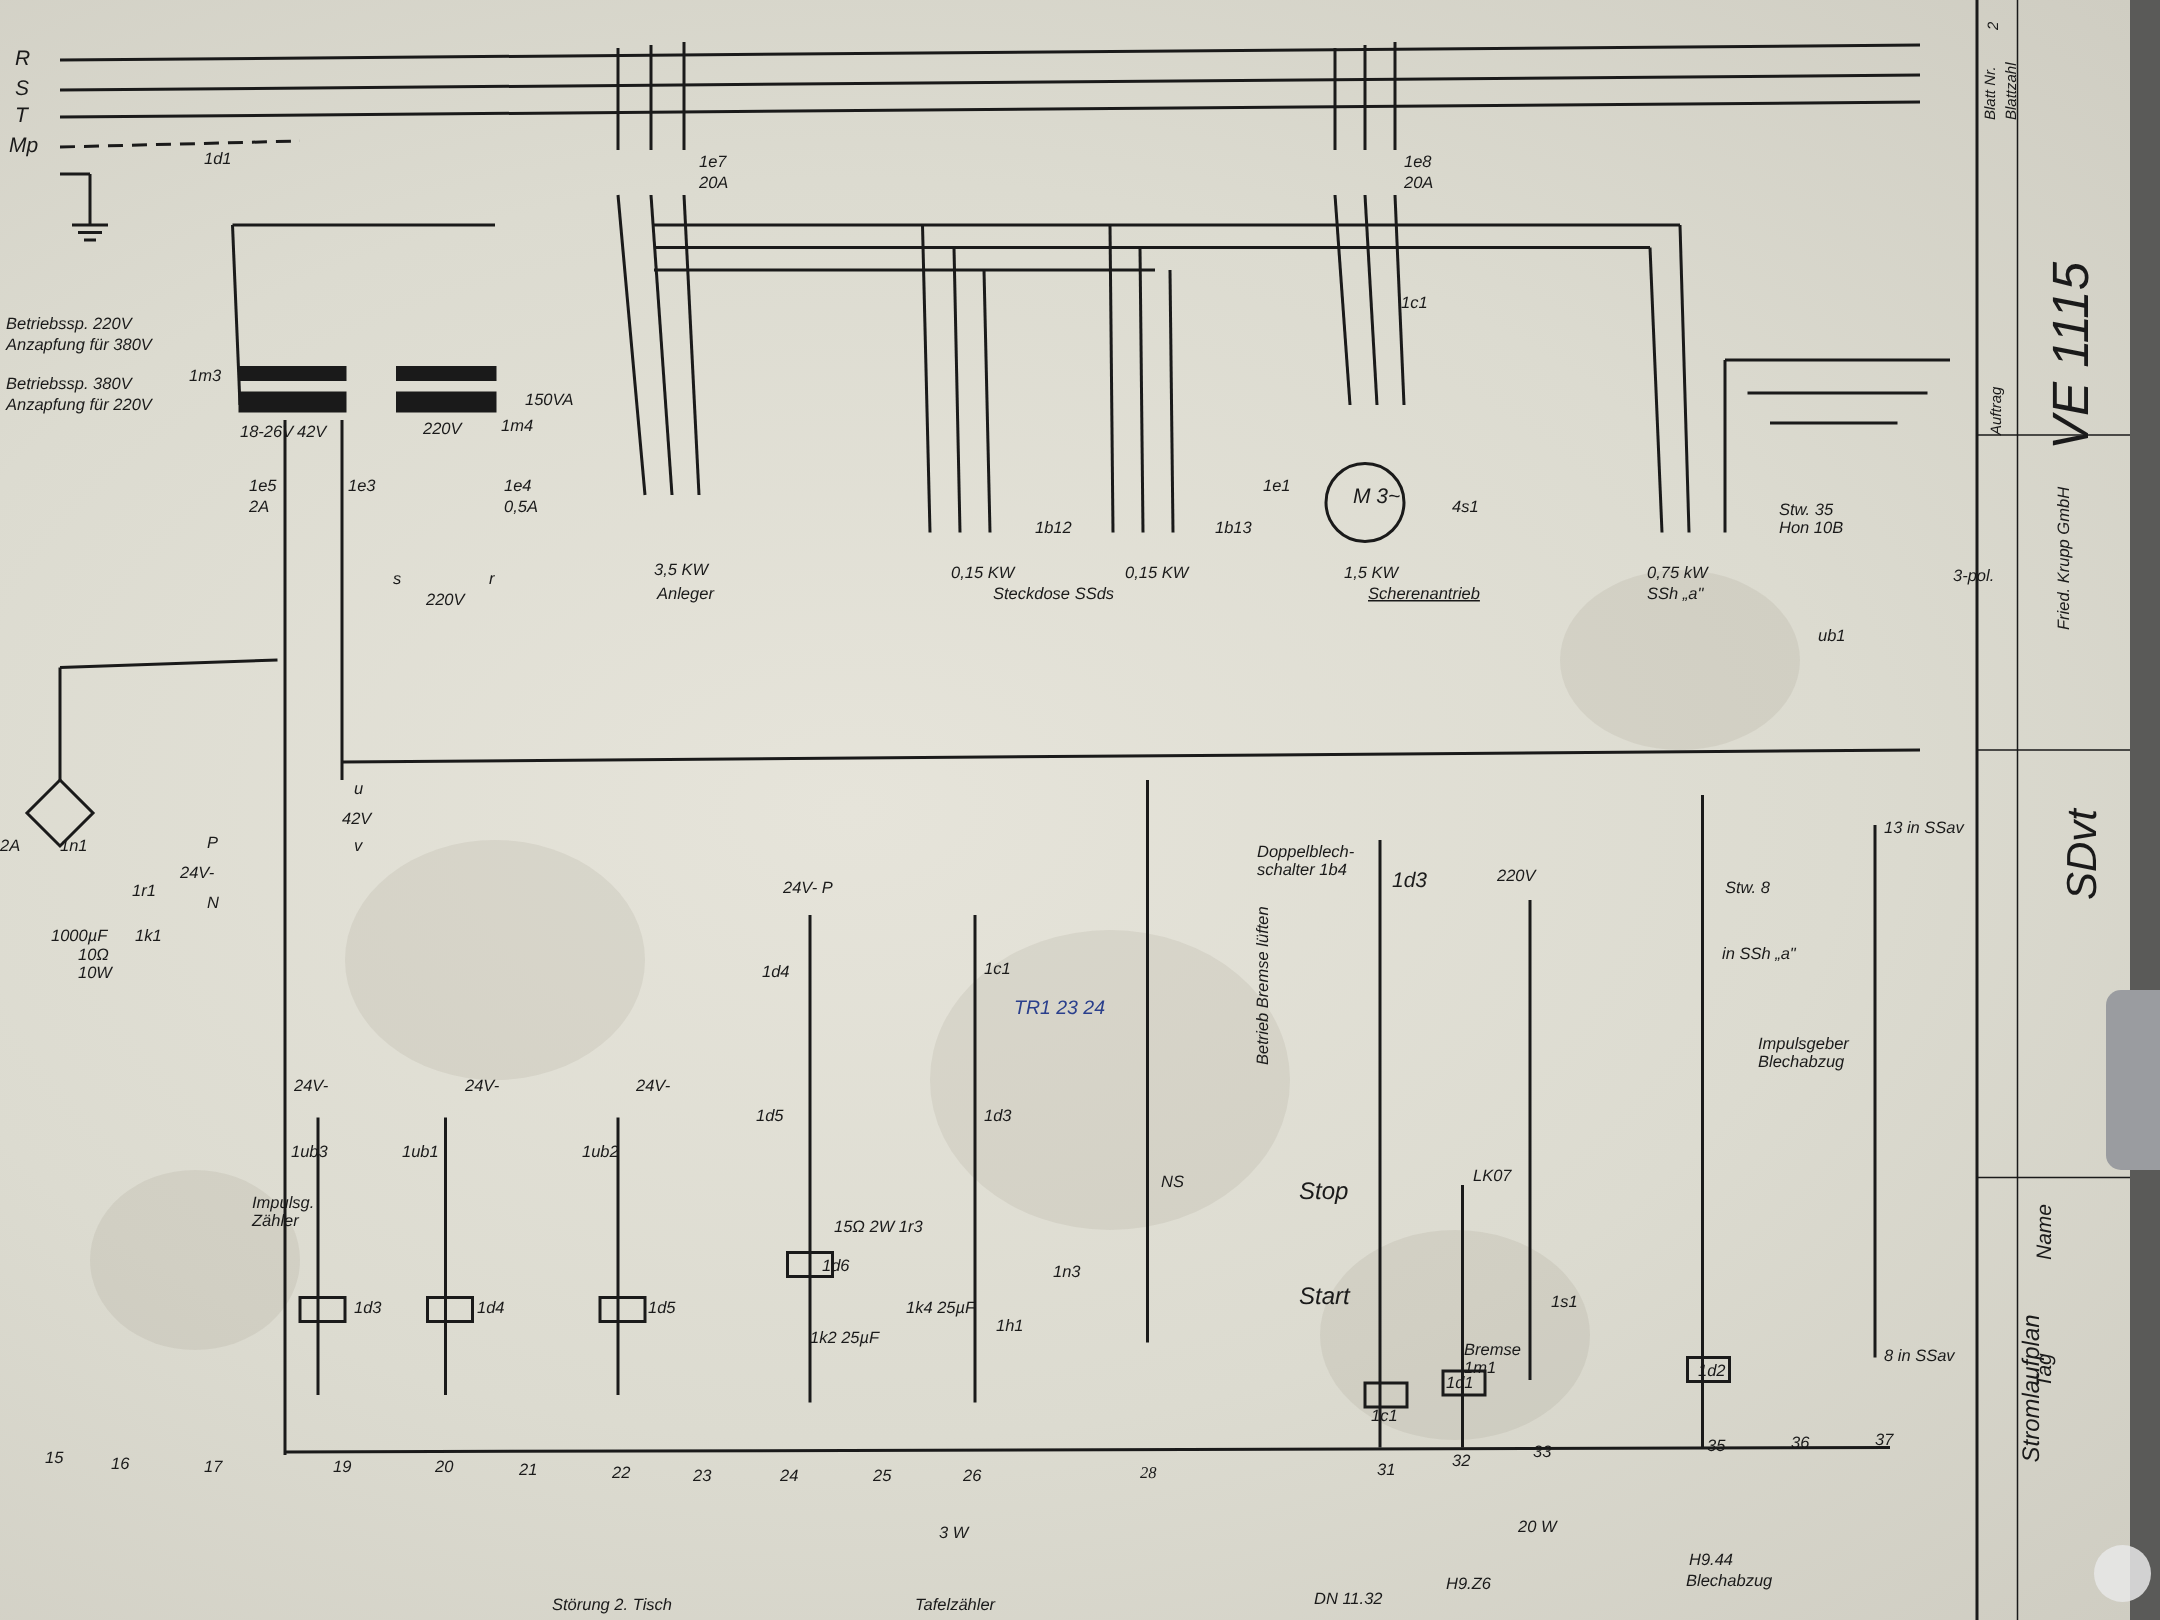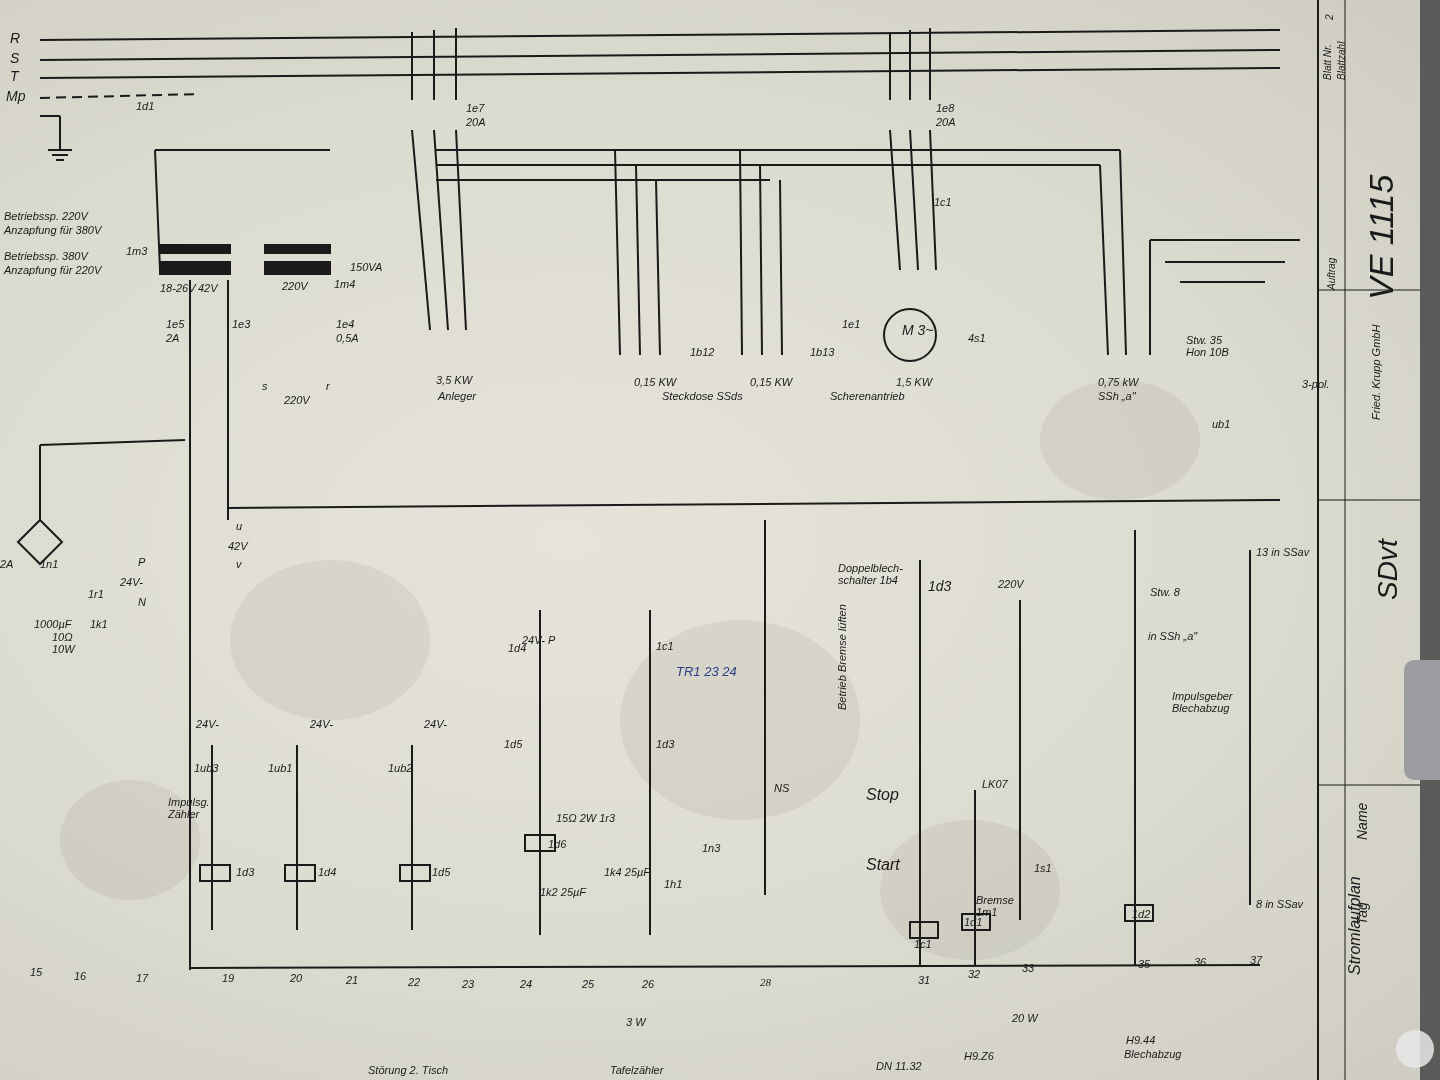--- a/index.html
+++ b/index.html
@@ -165,38 +165,38 @@
 <div class="lbl" style="left:662px;top:390px;">Steckdose SSds</div>
 <div class="lbl" style="left:810px;top:346px;">1b13</div>
 <div class="lbl" style="left:750px;top:376px;">0,15 KW</div>
 <div class="lbl" style="left:936px;top:102px;">1e8</div>
 <div class="lbl" style="left:936px;top:116px;">20A</div>
 <div class="lbl" style="left:934px;top:196px;">1c1</div>
 <div class="lbl" style="left:902px;top:322px;font-size:14px;">M 3~</div>
 <div class="lbl" style="left:842px;top:318px;">1e1</div>
 <div class="lbl" style="left:968px;top:332px;">4s1</div>
 <div class="lbl" style="left:896px;top:376px;">1,5 KW</div>
-<div class="lbl" style="left:830px;top:390px;">Scherenantrieb</div>
+<div class="lbl" style="left:912px;top:390px;text-decoration:underline;">Scherenantrieb</div>
 <div class="lbl" style="left:1186px;top:334px;width:44px;white-space:normal;">Stw. 35 Hon 10B</div>
 <div class="lbl" style="left:1302px;top:378px;">3-pol.</div>
 <div class="lbl" style="left:1212px;top:418px;">ub1</div>
 <div class="lbl" style="left:1098px;top:376px;">0,75 kW</div>
 <div class="lbl" style="left:1098px;top:390px;">SSh „a"</div>
 
 <div class="lbl" style="left:196px;top:718px;">24V-</div>
 <div class="lbl" style="left:194px;top:762px;">1ub3</div>
 <div class="lbl" style="left:168px;top:796px;width:52px;white-space:normal;">Impulsg. Zähler</div>
 <div class="lbl" style="left:236px;top:866px;">1d3</div>
 <div class="lbl" style="left:310px;top:718px;">24V-</div>
 <div class="lbl" style="left:268px;top:762px;">1ub1</div>
 <div class="lbl" style="left:318px;top:866px;">1d4</div>
 <div class="lbl" style="left:424px;top:718px;">24V-</div>
 <div class="lbl" style="left:388px;top:762px;">1ub2</div>
 <div class="lbl" style="left:432px;top:866px;">1d5</div>
-<div class="lbl" style="left:522px;top:586px;margin-top:48px;">24V- P</div>
+<div class="lbl" style="left:522px;top:586px;">24V- P</div>
 <div class="lbl" style="left:508px;top:642px;">1d4</div>
 <div class="lbl" style="left:504px;top:738px;">1d5</div>
 <div class="lbl" style="left:556px;top:812px;width:60px;white-space:normal;">15Ω 2W 1r3</div>
 <div class="lbl" style="left:548px;top:838px;">1d6</div>
 <div class="lbl" style="left:540px;top:866px;width:50px;white-space:normal;margin-top:20px;">1k2 25µF</div>
 <div class="lbl" style="left:604px;top:866px;width:50px;white-space:normal;">1k4 25µF</div>
 <div class="lbl" style="left:656px;top:640px;">1c1</div>
 <div class="lbl" style="left:656px;top:738px;">1d3</div>
 <div class="lbl" style="left:664px;top:842px;margin-top:36px;">1h1</div>
 <div class="lbl" style="left:702px;top:842px;">1n3</div>

